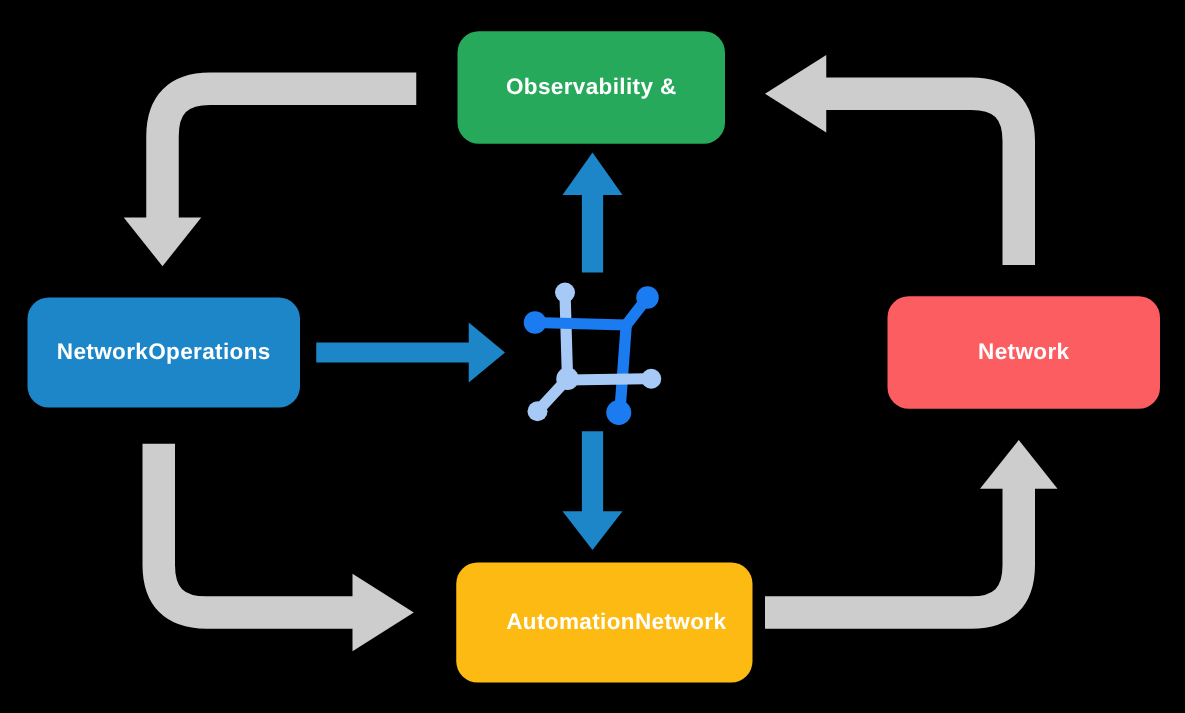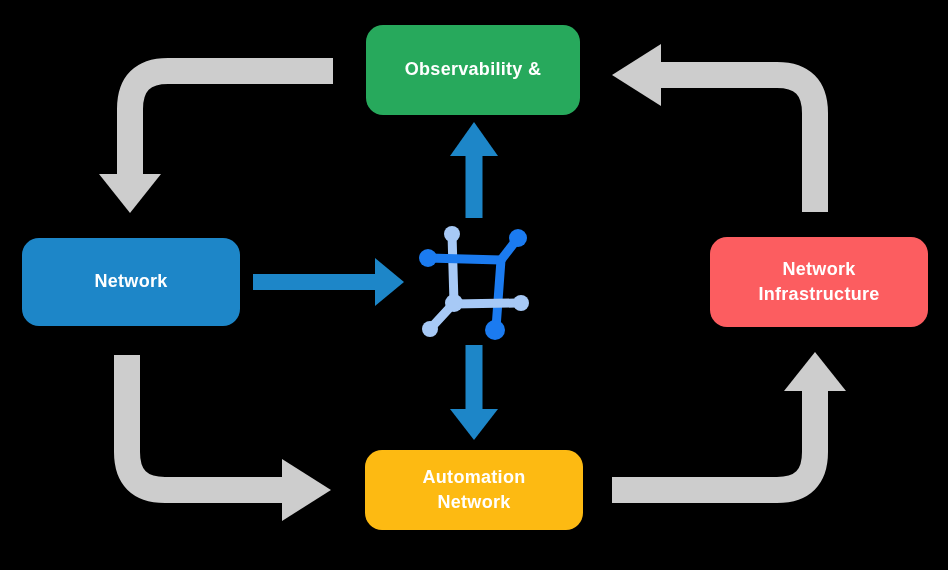--- a/index.html
+++ b/index.html
@@ -7,29 +7,29 @@
     position:relative;
     width:948px;height:570px;
     background:#000;
     overflow:hidden;
     font-family:"Liberation Sans", sans-serif;
   }
   .arrow-layer{position:absolute;left:0;top:0;width:948px;height:570px;}
   .node-box{
     position:absolute;
     border-radius:17px;
-    display:flex;flex-direction:column;align-items:center;justify-content:center;
+    display:flex;flex-direction:row;align-items:center;justify-content:center;
     color:#fff;font-size:18px;font-weight:bold;line-height:1.4;
     letter-spacing:0.3px;text-align:left;
   }
   .node-box span{display:block;}
   #box-observability{left:366px;top:25px;width:214px;height:90px;background:#27a95c;}
   #box-operations{left:22px;top:238px;width:218px;height:88px;background:#1d86c8;}
   #box-infrastructure{left:710px;top:237px;width:218px;height:90px;background:#fc5d60;}
-  #box-automation{left:365px;top:450px;width:218px;height:80px;background:#fdba12;}
+  #box-automation{left:365px;top:450px;width:218px;height:96px;background:#fdba12;padding-left:19px;}
   .center-icon{position:absolute;left:415px;top:222px;width:120px;height:120px;}
 </style>
 </head>
 <body>
 
 <div class="canvas">
 
   <svg class="arrow-layer" width="948" height="570" viewBox="0 0 948 570" fill="none">
 
     <g>
@@ -87,25 +87,25 @@
     <circle cx="103" cy="16" r="9" fill="#1b7bf0"></circle>
     <circle cx="80" cy="108" r="10" fill="#1b7bf0"></circle>
   </svg>
 
   <div class="node-box" id="box-observability" style="background: rgb(39, 169, 92);">
     <span>Observability &amp;</span>
   </div>
 
   <div class="node-box" id="box-operations" style="background: rgb(29, 134, 200);">
     <span>Network</span>
+    <span>Operations</span>
   </div>
 
   <div class="node-box" id="box-infrastructure" style="background: rgb(252, 93, 96);">
     <span>Network</span>
-    <span>Infrastructure</span>
   </div>
 
   <div class="node-box" id="box-automation" style="background: rgb(253, 186, 18);">
     <span>Automation</span>
     <span>Network</span>
   </div>
 
 </div>
 
 </body></html>

